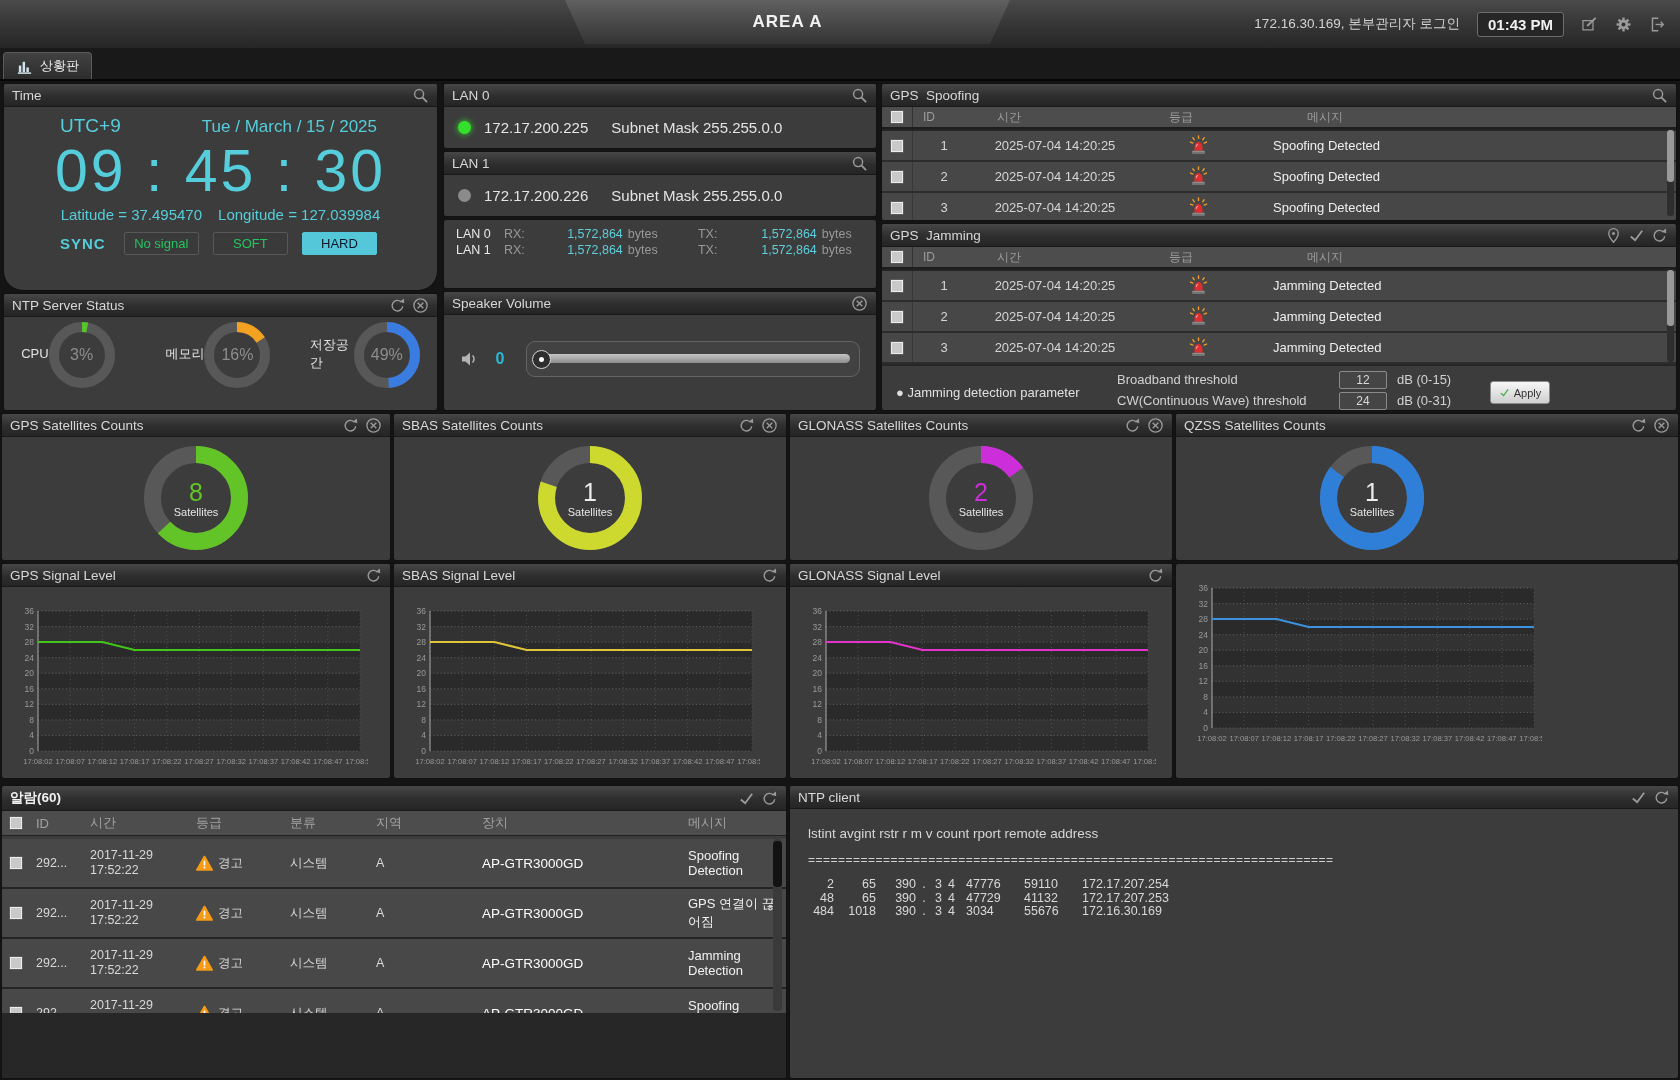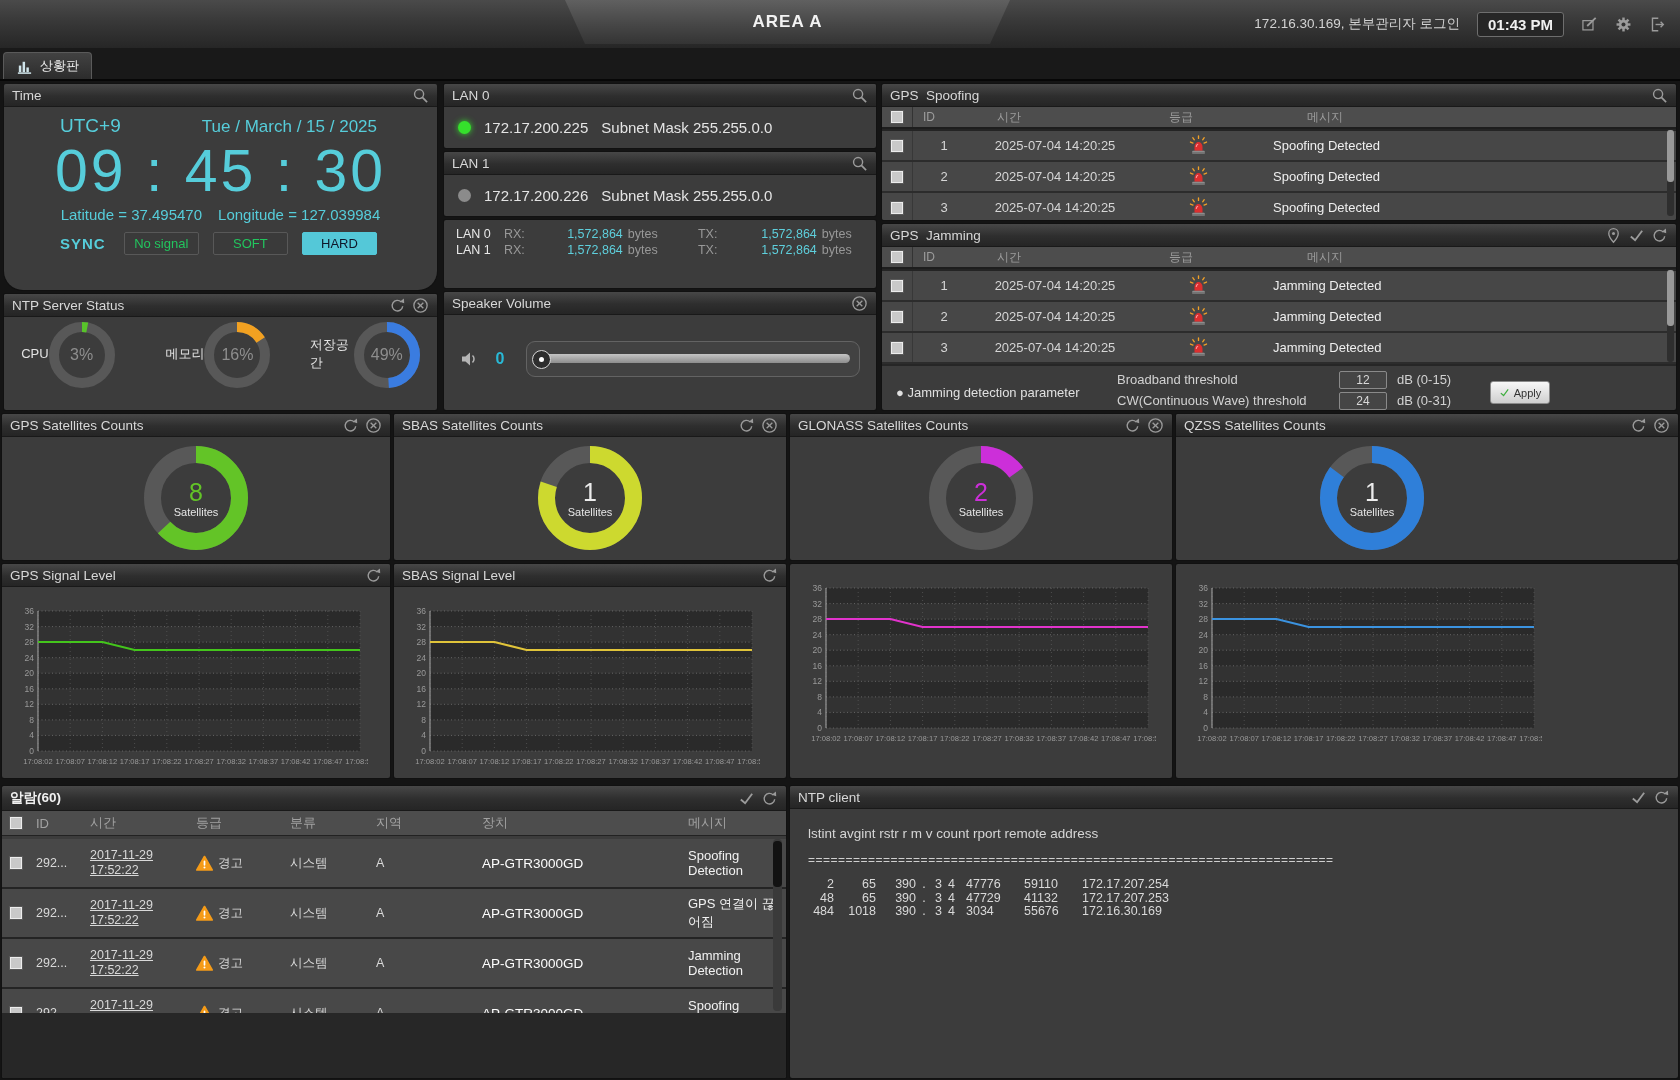--- a/index.html
+++ b/index.html
@@ -51,21 +51,21 @@
   .g-label{font-size:13px;color:#e2e2e2;margin-bottom:3px;}
   .g-donut{position:relative;width:66px;height:66px;}
   .g-num{position:absolute;inset:0;display:flex;align-items:center;justify-content:center;
          font-size:16px;color:#8e8e8e;}
   
   #p-lan0{left:444px;top:84px;width:432px;height:64px;}
   #p-lan1{left:444px;top:152px;width:432px;height:64px;}
   .lan-row{display:flex;align-items:center;gap:13px;padding:12px 14px;}
   .lan-dot{width:13px;height:13px;border-radius:50%;}
   .lan-ip,.lan-sub{font-size:15px;color:#e4e4e4;}
-  .lan-sub{}
+  .lan-sub{margin-left:10px;}
   
   #p-ntpnet{left:444px;top:220px;width:432px;height:68px;}
   .nn-body{padding:6px 12px 0;}
   .nn-row{display:flex;font-size:12.5px;line-height:16px;}
   .nn-name{width:50px;color:#e8e8e8;}
   .nn-l{width:32px;color:#989898;}
   .nn-v{width:92px;text-align:right;color:#5ecfdc;}
   .nn-u{width:44px;color:#989898;padding-left:5px;}
   .nn-l2{margin-left:28px;}
   
@@ -138,21 +138,21 @@
   .al-c0{width:48px;padding-left:6px;}
   .al-c1{width:96px;padding-left:6px;}
   .al-c2{width:84px;padding-left:10px;}
   .al-c3{width:76px;padding-left:10px;}
   .al-c4{width:96px;padding-left:10px;}
   .al-c5{width:192px;padding-left:10px;}
   .al-c6{flex:1;padding-left:14px;}
   #alarm-rows{height:176px;overflow:hidden;margin-top:3px;}
   .al-row{display:flex;align-items:center;height:48px;background:#484848;border-bottom:2px solid #242424;
           font-size:12.5px;color:#d9d9d9;}
-  .al-time{line-height:15px;text-decoration:underline;}
+  .al-time{line-height:15px;}
   .al-grade{display:flex;align-items:center;gap:5px;}
   .al-grade .icn{width:17px;height:17px;}
   .al-dev{font-size:13.5px;color:#fdfdfd;}
   .al-msg{font-size:13px;color:#f2f2f2;}
   .alarm-rest{position:absolute;left:0;right:0;top:227px;bottom:0;background:#272727;}
   #alarm-scroll{position:absolute;right:4px;top:53px;height:172px;width:9px;background:#3a3a3a;border-radius:4px;}
   #alarm-scroll .athumb{position:absolute;left:0;top:2px;width:9px;height:46px;background:#121212;border-radius:4px;}
   
   #p-ntpc{left:790px;top:786px;width:888px;height:292px;}
   .ntpc-body{padding:17px 18px;color:#d6d6d6;}
@@ -857,20 +857,30 @@
           <text x="287.6" y="157" fill="#9a9a9a" font-size="7.6" text-anchor="middle">17:08:42</text>
           <line x1="319.8" y1="4" x2="319.8" y2="144" stroke="#5d5d5d" stroke-width="0.7" stroke-dasharray="1 3"></line>
           <text x="319.8" y="157" fill="#9a9a9a" font-size="7.6" text-anchor="middle">17:08:47</text>
           <line x1="352.0" y1="4" x2="352.0" y2="144" stroke="#5d5d5d" stroke-width="0.7" stroke-dasharray="1 3"></line>
           <text x="352.0" y="157" fill="#9a9a9a" font-size="7.6" text-anchor="middle">17:08:52</text>
           <line x1="30" y1="4" x2="30" y2="144" stroke="#a8a8a8" stroke-width="1"></line>
           <polyline points="30.0,35.1 62.2,35.1 94.4,35.1 126.6,42.9 158.8,42.9 191.0,42.9 223.2,42.9 255.4,42.9 287.6,42.9 319.8,42.9 352.0,42.9" fill="none" stroke="#e0c43a" stroke-width="2"></polyline>
         </svg></div>
   </div>
   <div class="panel" id="p-sig2">
+    <div class="phd">
+      <span class="ttl">GLONASS Signal Level</span>
+        <span class="sp"></span>
+      <span class="icn">
+          <svg viewBox="0 0 18 18">
+            <path d="M14.5 9.8a5.6 5.6 0 1 1-1.6-4.6" fill="none" stroke="currentColor" stroke-width="1.5"></path>
+            <polygon points="15.8,1.6 16.1,6.6 11.4,5" fill="currentColor"></polygon>
+          </svg>
+        </span>
+    </div>
     <div class="chart-mount"><svg width="360" height="168">
           <rect x="30" y="4" width="322" height="140" fill="#2a2a2a"></rect>
           <rect x="30" y="19.6" width="322" height="15.6" fill="#323232"></rect>
           <rect x="30" y="50.7" width="322" height="15.6" fill="#323232"></rect>
           <rect x="30" y="81.8" width="322" height="15.6" fill="#323232"></rect>
           <rect x="30" y="112.9" width="322" height="15.6" fill="#323232"></rect>
           <line x1="30" y1="144.0" x2="352" y2="144.0" stroke="#7d7d7d" stroke-width="0.7" stroke-dasharray="1 2.5"></line>
           <text x="26" y="147" fill="#9a9a9a" font-size="8.5" text-anchor="end">0</text>
           <line x1="30" y1="128.4" x2="352" y2="128.4" stroke="#7d7d7d" stroke-width="0.7" stroke-dasharray="1 2.5"></line>
           <text x="26" y="131.4" fill="#9a9a9a" font-size="8.5" text-anchor="end">4</text>

